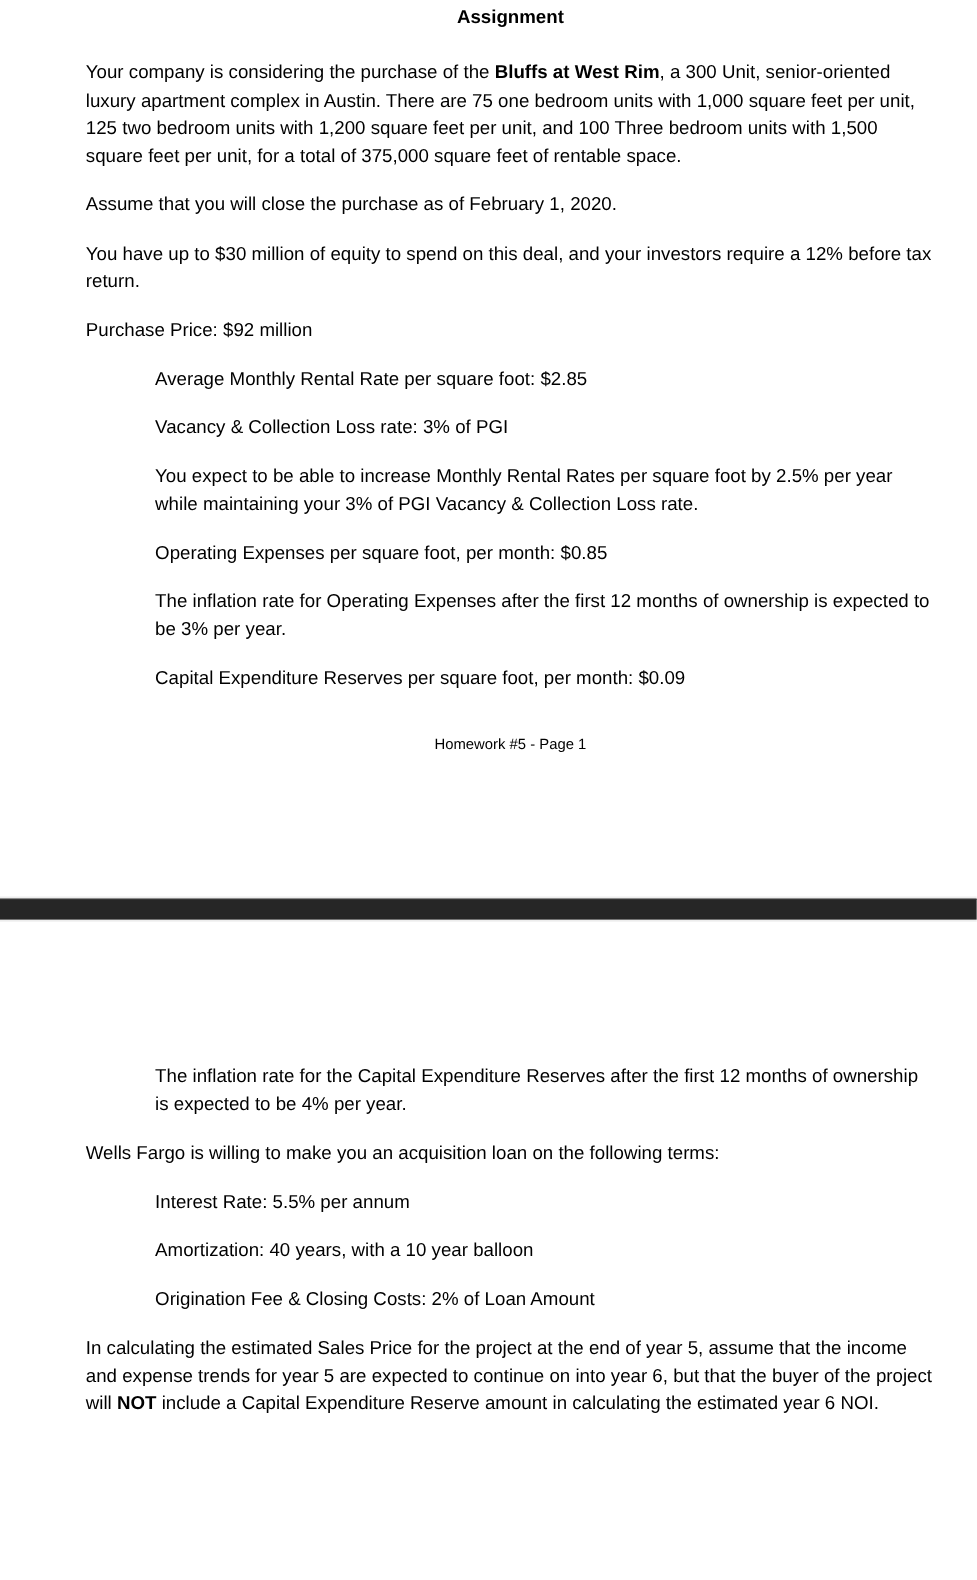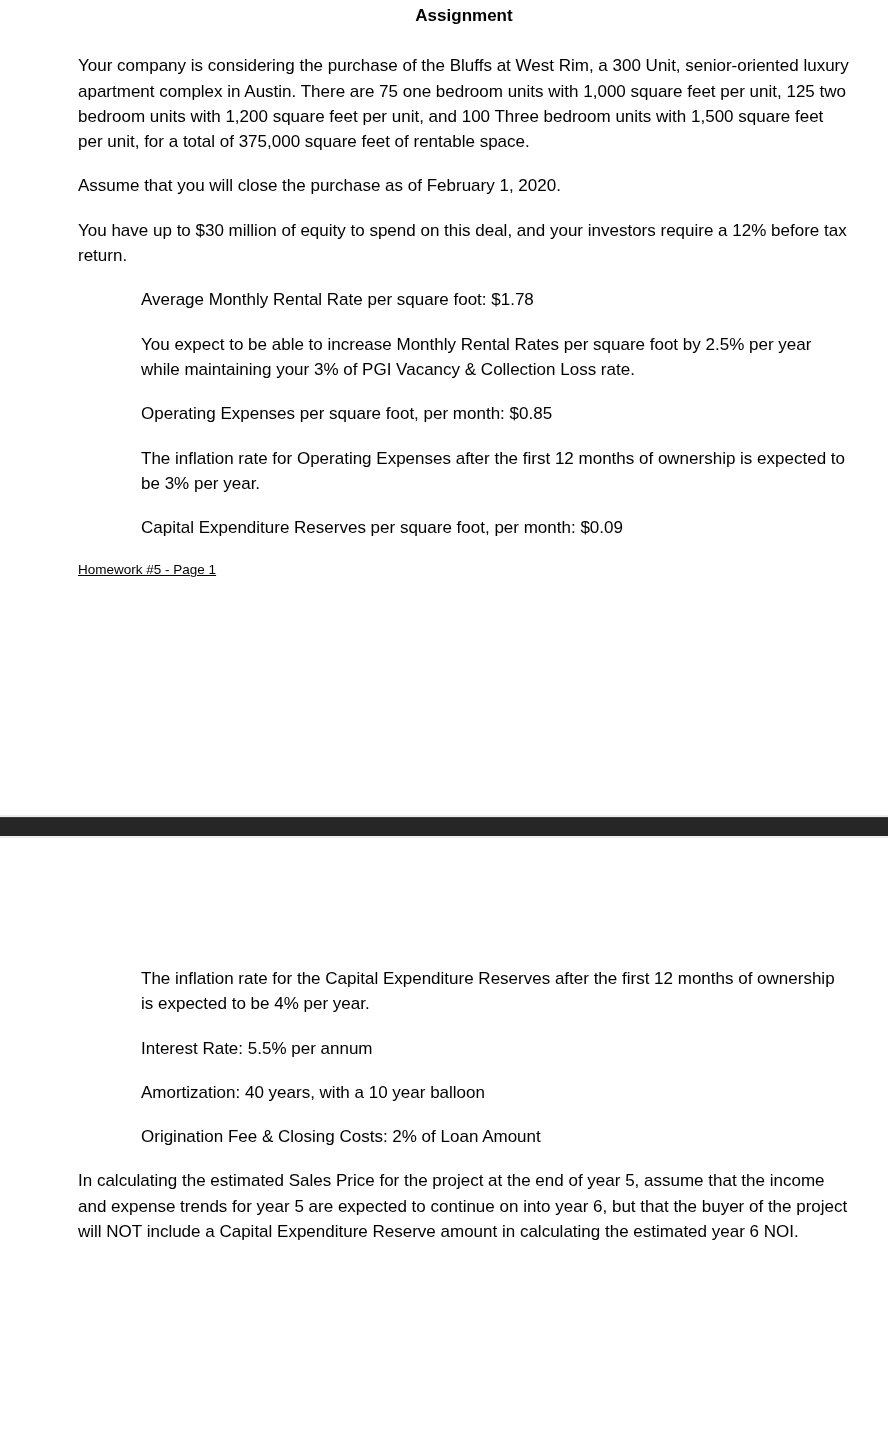--- a/index.html
+++ b/index.html
@@ -51,49 +51,50 @@
   }
   .doc-title {
     text-align: center;
     font-weight: bold;
     margin-bottom: 25px;
   }
   .indent {
     margin-left: 63px;
   }
   .bold {
-    font-weight: normal;
+    font-weight: bold;
   }
   .page-footer {
-    text-align: left;
+    text-align: center;
     font-size: 13.5px;
     line-height: 20px;
-    margin-top: 20px;
-    text-decoration: underline;
+    margin-top: 38px;
   }
 </style>
 </head>
 <body>
 
 <div class="doc-viewport">
 
   <div class="page page-1">
 
     <p class="doc-title">Assignment</p>
 
     <p><span>Your company is considering the purchase of the </span><span class="bold">Bluffs at West Rim</span><span>, a 300 Unit, senior-oriented luxury apartment complex in Austin. There are 75 one bedroom units with 1,000 square feet per unit, 125 two bedroom units with 1,200 square feet per unit, and 100 Three bedroom units with 1,500 square feet per unit, for a total of 375,000 square feet of rentable space.</span></p>
 
     <p>Assume that you will close the purchase as of February 1, 2020.</p>
 
     <p>You have up to $30 million of equity to spend on this deal, and your investors require a 12% before tax return.</p>
 
+    <p>Purchase Price: $92 million</p>
 
 
-    <p class="indent">Average Monthly Rental Rate per square foot: $1.78</p>
+    <p class="indent">Average Monthly Rental Rate per square foot: $2.85</p>
 
+    <p class="indent">Vacancy &amp; Collection Loss rate: 3% of PGI</p>
 
     <p class="indent">You expect to be able to increase Monthly Rental Rates per square foot by 2.5% per year while maintaining your 3% of PGI Vacancy &amp; Collection Loss rate.</p>
 
     <p class="indent">Operating Expenses per square foot, per month: $0.85</p>
 
     <p class="indent">The inflation rate for Operating Expenses after the first 12 months of ownership is expected to be 3% per year.</p>
 
     <p class="indent">Capital Expenditure Reserves per square foot, per month: $0.09</p>
 
     <p class="page-footer">Homework #5 - Page 1</p>
@@ -101,20 +102,21 @@
   </div>
 
   <div class="page-gap">
     <div class="page-gap-bar"></div>
   </div>
 
   <div class="page page-2">
 
     <p class="indent">The inflation rate for the Capital Expenditure Reserves after the first 12 months of ownership is expected to be 4% per year.</p>
 
+    <p>Wells Fargo is willing to make you an acquisition loan on the following terms:</p>
 
 
     <p class="indent">Interest Rate: 5.5% per annum</p>
 
     <p class="indent">Amortization: 40 years, with a 10 year balloon</p>
 
     <p class="indent">Origination Fee &amp; Closing Costs: 2% of Loan Amount</p>
 
 
     <p><span>In calculating the estimated Sales Price for the project at the end of year 5, assume that the income and expense trends for year 5 are expected to continue on into year 6, but that the buyer of the project will </span><span class="bold">NOT</span><span> include a Capital Expenditure Reserve amount in calculating the estimated year 6 NOI.</span></p>

